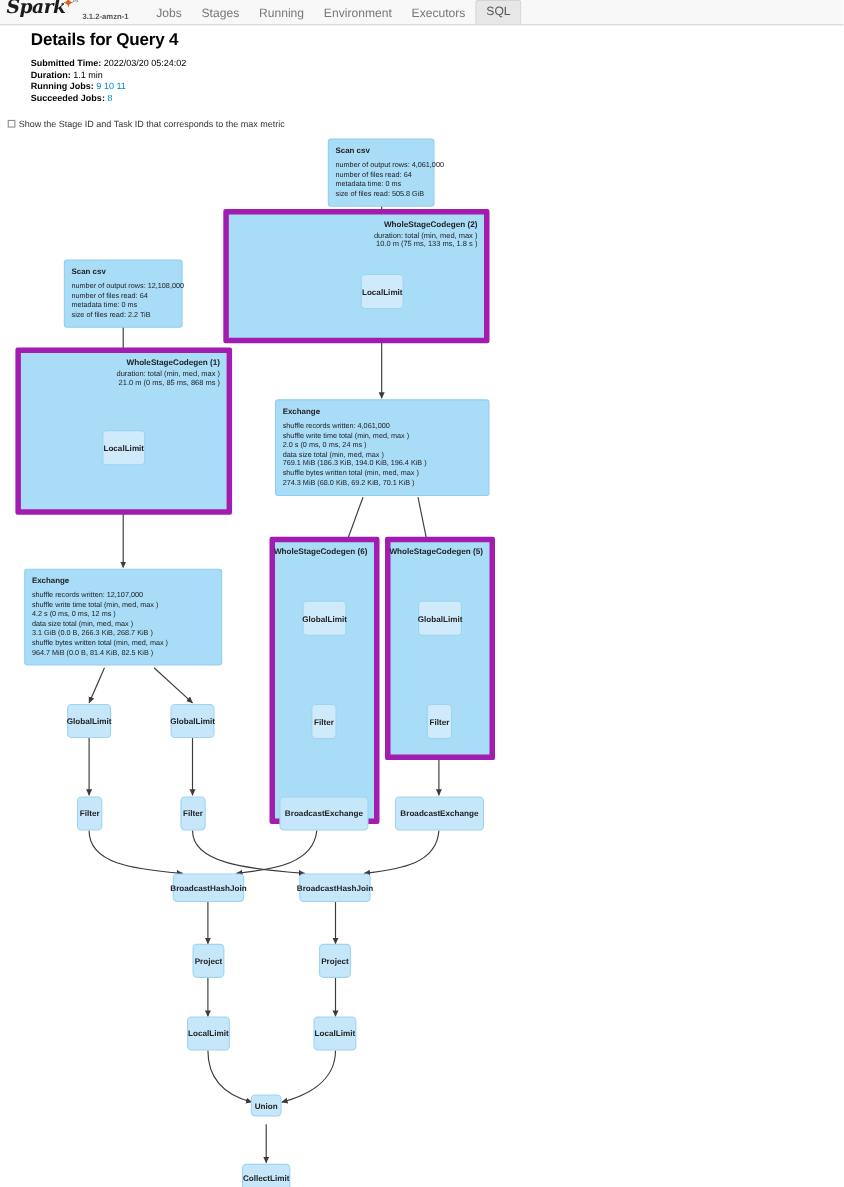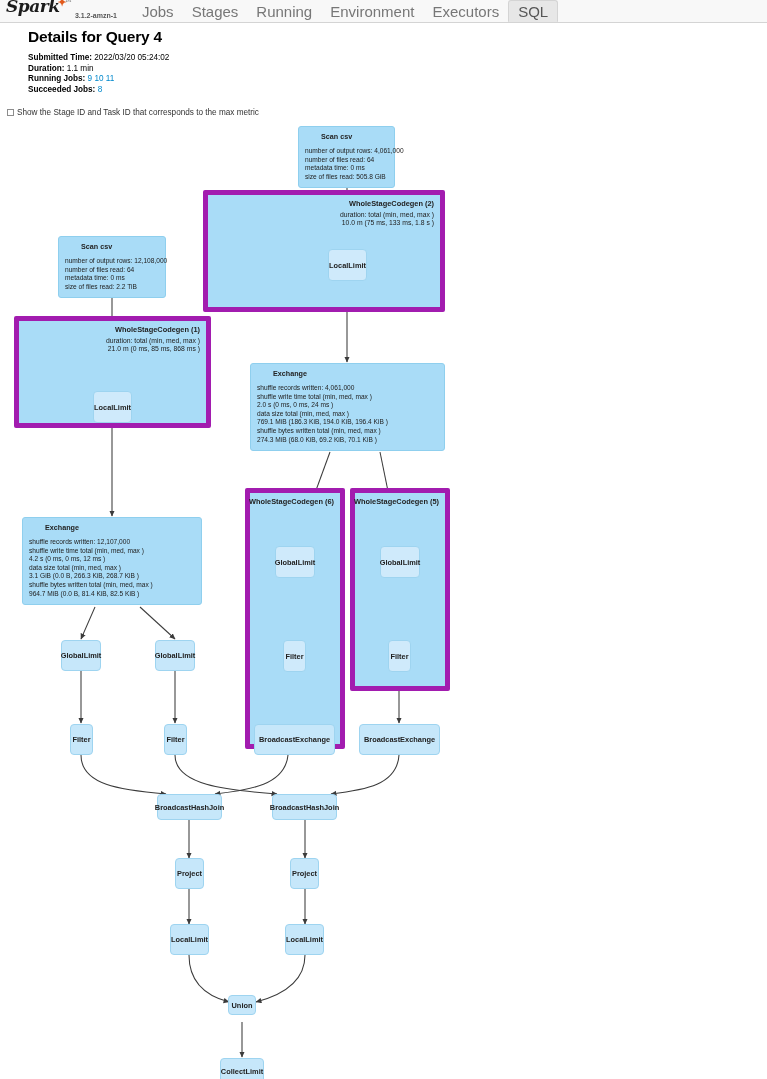--- a/index.html
+++ b/index.html
@@ -32,21 +32,21 @@
   .spark-tm {
     font-size: 4px; color: #666; position: relative; top: -10px; left: -3px;
     font-style: normal; font-weight: normal;
   }
   .version {
     font-size: 7px; color: #555; font-weight: bold;
     margin-left: 1px; position: relative; top: -3px;
   }
   .nav-items { display: flex; align-items: flex-end; margin-left: 16px; height: 23px; }
   .nav-item {
-    font-size: 15px; color: #777;
+    font-size: 11px; color: #777;
     padding: 0 9px; height: 20px; line-height: 20px;
     cursor: pointer; white-space: nowrap;
   }
   .nav-item.active {
     color: #555; background: #e7e7e7;
     border: 1px solid #d4d4d4; border-bottom-color: transparent;
     border-radius: 3px 3px 0 0; height: 22px; line-height: 21px; text-align: right;
   }
 
   
@@ -107,21 +107,21 @@
   
   .node-box {
     position: absolute;
     background: #a9dcf7;
     border: 1px solid #8fcfee;
     border-radius: 3px;
     padding: 5px 6px 6px 6px;
     cursor: pointer;
   }
   .node-box .nb-title {
-    font-size: 7.2px; font-weight: bold; color: #222; margin-bottom: 6px; margin-left: 16px;
+    font-size: 7.2px; font-weight: bold; color: #222; margin-bottom: 6px;
   }
   .node-box .nb-metrics {
     font-size: 6.6px; color: #222; line-height: 8.6px; white-space: pre;
   }
 </style>
 </head>
 <body>
 
 <div class="navbar">
   <div class="brand">
@@ -243,21 +243,21 @@
   <div class="node inner" style="left:328px; top:249px; width:39px; height:32px;">LocalLimit</div>
 
   <div class="node-box" style="left:58px; top:236px; width:108px;">
     <div class="nb-title">Scan csv</div>
     <div class="nb-metrics">number of output rows: 12,108,000
 number of files read: 64
 metadata time: 0 ms
 size of files read: 2.2 TiB</div>
   </div>
 
-  <div class="cluster" style="left:14px; top:316px; width:197px; height:112px;">
+  <div class="cluster" style="left:14px; top:316px; width:197px; height:152px;">
     <div class="cluster-label">WholeStageCodegen (1)</div>
     <div class="cluster-metrics">duration: total (min, med, max )
 21.0 m (0 ms, 85 ms, 868 ms )</div>
   </div>
   <div class="node inner" style="left:93px; top:391px; width:39px; height:32px;">LocalLimit</div>
 
   <div class="node-box" style="left:250px; top:363px; width:195px;">
     <div class="nb-title">Exchange</div>
     <div class="nb-metrics">shuffle records written: 4,061,000
 shuffle write time total (min, med, max )

